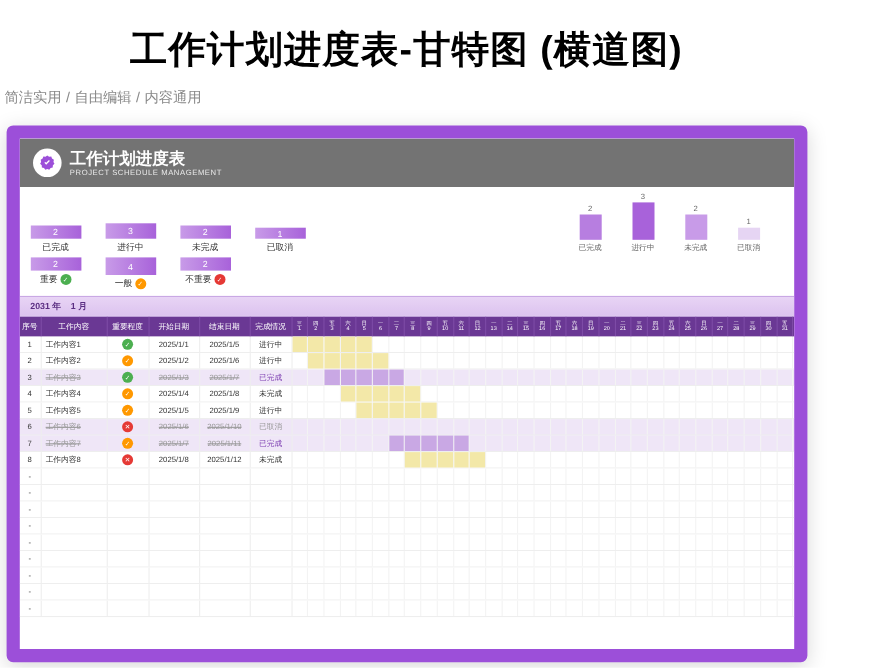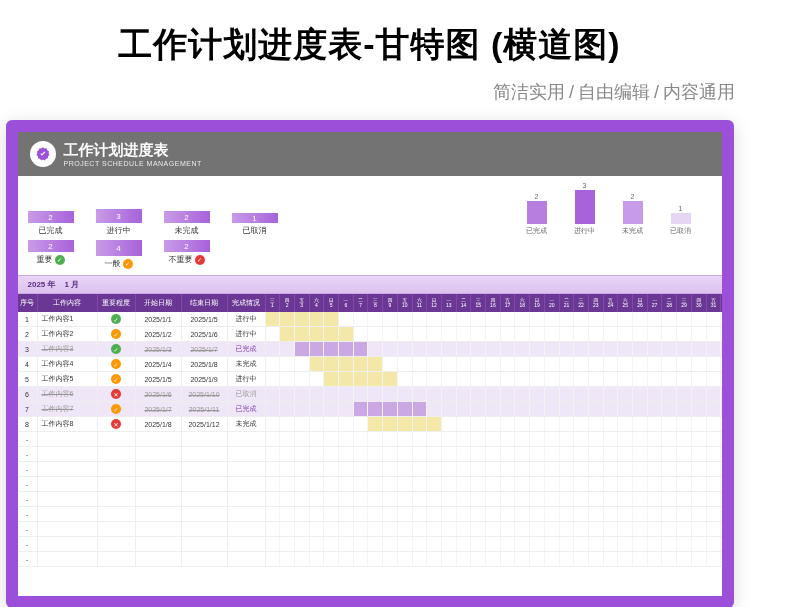--- a/index.html
+++ b/index.html
@@ -1,19 +1,19 @@
 <!DOCTYPE html>
 <html><head>
 <meta charset="utf-8">
 <style>
 * { margin: 0; padding: 0; box-sizing: border-box; }
 body { font-family: "Microsoft YaHei", Arial, sans-serif; background: #fff; width: 800px; height: 607px; overflow: hidden; }
 .page-wrap { width: 739px; height: 607px; border-radius: 13px; }
 .page-title { font-size: 34px; font-weight: 700; text-align: center; padding-top: 22px; color: #000; letter-spacing: 1px; }
-.page-subtitle { font-size: 18px; color: #888; text-align: right; margin-top: 12px; }
+.page-subtitle { font-size: 13px; color: #888; text-align: left; margin-top: 12px; }
 .page-subtitle span { margin: 0 4px; }
 .app-frame { margin: 16px auto 0; width: 728px; height: 488px; border: 12px solid #9c4fd9; border-radius: 6px; background: #fff; overflow: hidden; box-shadow: 0 4px 18px rgba(0,0,0,0.15); }
 .app-inner { width: 100%; height: 100%; position: relative; }
 .app-header { background: #737373; display: flex; align-items: center; padding: 8px 12px; height: 44px; }
 .app-header-icon { width: 26px; height: 26px; border-radius: 50%; background: #fff; display: flex; align-items: center; justify-content: center; margin-right: 8px; }
 .app-header-icon svg { width: 16px; height: 16px; }
 .app-header-text { color: #fff; }
 .app-header-title { font-size: 15px; font-weight: 700; }
 .app-header-sub { font-size: 7px; letter-spacing: 0.5px; opacity: 0.85; }
 .summary-section { display: flex; padding: 6px 10px 2px; font-size: 8px; }
@@ -138,21 +138,21 @@
             <div class="summary-bar" style="height:16px">4</div>
             <div class="summary-label">一般 <span class="icon-dot dot-orange">✓</span></div>
           </div>
           <div class="importance-item">
             <div class="summary-bar" style="height:12px">2</div>
             <div class="summary-label">不重要 <span class="icon-dot dot-red">✓</span></div>
           </div>
         </div>
 
       <div class="date-control">
-        <span>2025</span>&nbsp;<span>年</span>&nbsp;&nbsp;&nbsp;&nbsp;<span>1</span>&nbsp;<span>月</span>
+        <span>2031</span>&nbsp;<span>年</span>&nbsp;&nbsp;&nbsp;&nbsp;<span>1</span>&nbsp;<span>月</span>
       </div>
 
       <div class="table-wrap">
         <div class="table-header">
           <div class="th col-idx">序号</div>
           <div class="th col-task">工作内容</div>
           <div class="th col-imp">重要程度</div>
           <div class="th col-start">开始日期</div>
           <div class="th col-end">结束日期</div>
           <div class="th col-status">完成情况</div>

